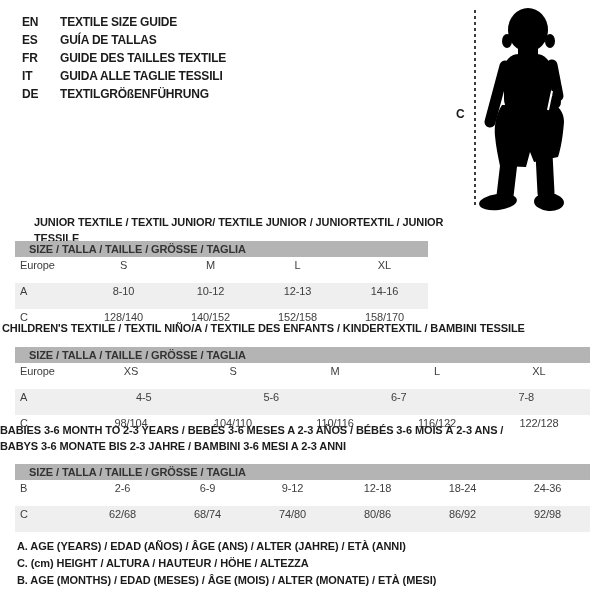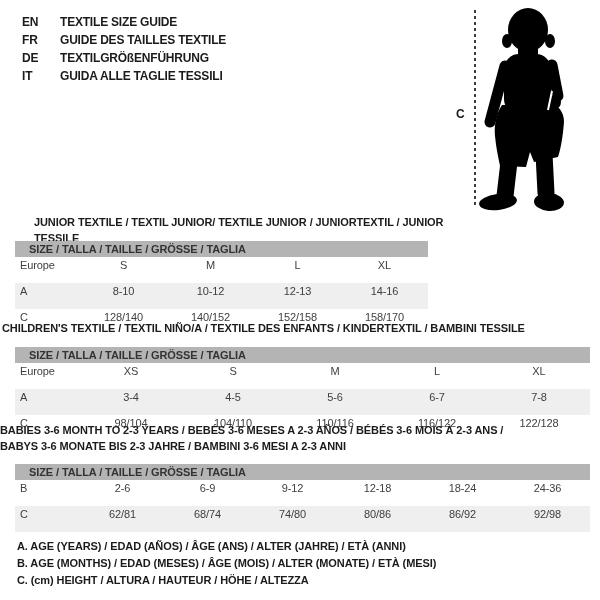--- a/index.html
+++ b/index.html
@@ -37,30 +37,34 @@
 <body>
 
 <div class="canvas">
 
   <div class="lang-block">
       <div class="lang-row">
         <span class="lang-code">EN</span>
         <span class="lang-label">TEXTILE SIZE GUIDE</span>
       </div>
       <div class="lang-row">
+        <span class="lang-code">ES</span>
+        <span class="lang-label">GUÍA DE TALLAS</span>
+      </div>
+      <div class="lang-row">
         <span class="lang-code">FR</span>
         <span class="lang-label">GUIDE DES TAILLES TEXTILE</span>
       </div>
       <div class="lang-row">
+        <span class="lang-code">IT</span>
+        <span class="lang-label">GUIDA ALLE TAGLIE TESSILI</span>
+      </div>
+      <div class="lang-row">
         <span class="lang-code">DE</span>
         <span class="lang-label">TEXTILGRÖßENFÜHRUNG</span>
-      </div>
-      <div class="lang-row">
-        <span class="lang-code">IT</span>
-        <span class="lang-label">GUIDA ALLE TAGLIE TESSILI</span>
       </div>
     </div>
 
   <svg class="figure-svg" width="125" height="208" viewBox="0 0 125 208" xmlns="http://www.w3.org/2000/svg">
     <g>
       <line x1="23" y1="6" x2="23" y2="201" stroke="#3c3c3c" stroke-width="2" stroke-dasharray="3,3"></line>
     </g>
     <g fill="#000000" stroke="none">
 
       <ellipse cx="76" cy="26" rx="20" ry="22"></ellipse>
@@ -121,21 +125,20 @@
       <div class="t-row">
         <span class="t-label">Europe</span>
         <span class="t-cell">XS</span>
         <span class="t-cell">S</span>
         <span class="t-cell">M</span>
         <span class="t-cell">L</span>
         <span class="t-cell">XL</span>
       </div>
       <div class="t-row">
         <span class="t-label">A</span>
-        <span class="t-cell">3-4</span>
         <span class="t-cell">4-5</span>
         <span class="t-cell">5-6</span>
         <span class="t-cell">6-7</span>
         <span class="t-cell">7-8</span>
       </div>
       <div class="t-row">
         <span class="t-label">C</span>
         <span class="t-cell">98/104</span>
         <span class="t-cell">104/110</span>
         <span class="t-cell">110/116</span>
@@ -152,28 +155,28 @@
         <span class="t-label">B</span>
         <span class="t-cell">2-6</span>
         <span class="t-cell">6-9</span>
         <span class="t-cell">9-12</span>
         <span class="t-cell">12-18</span>
         <span class="t-cell">18-24</span>
         <span class="t-cell">24-36</span>
       </div>
       <div class="t-row">
         <span class="t-label">C</span>
-        <span class="t-cell">62/81</span>
+        <span class="t-cell">62/68</span>
         <span class="t-cell">68/74</span>
         <span class="t-cell">74/80</span>
         <span class="t-cell">80/86</span>
         <span class="t-cell">86/92</span>
         <span class="t-cell">92/98</span>
       </div>
     </div>
 
   <div class="footnotes">
       <div class="footnote">A. AGE (YEARS) / EDAD (AÑOS) / ÂGE (ANS) / ALTER (JAHRE) / ETÀ (ANNI)</div>
+      <div class="footnote">C. (cm) HEIGHT / ALTURA / HAUTEUR / HÖHE / ALTEZZA</div>
       <div class="footnote">B. AGE (MONTHS) / EDAD (MESES) / ÂGE (MOIS) / ALTER (MONATE) / ETÀ (MESI)</div>
-      <div class="footnote">C. (cm) HEIGHT / ALTURA / HAUTEUR / HÖHE / ALTEZZA</div>
     </div>
 
 </div>
 
 </body></html>

